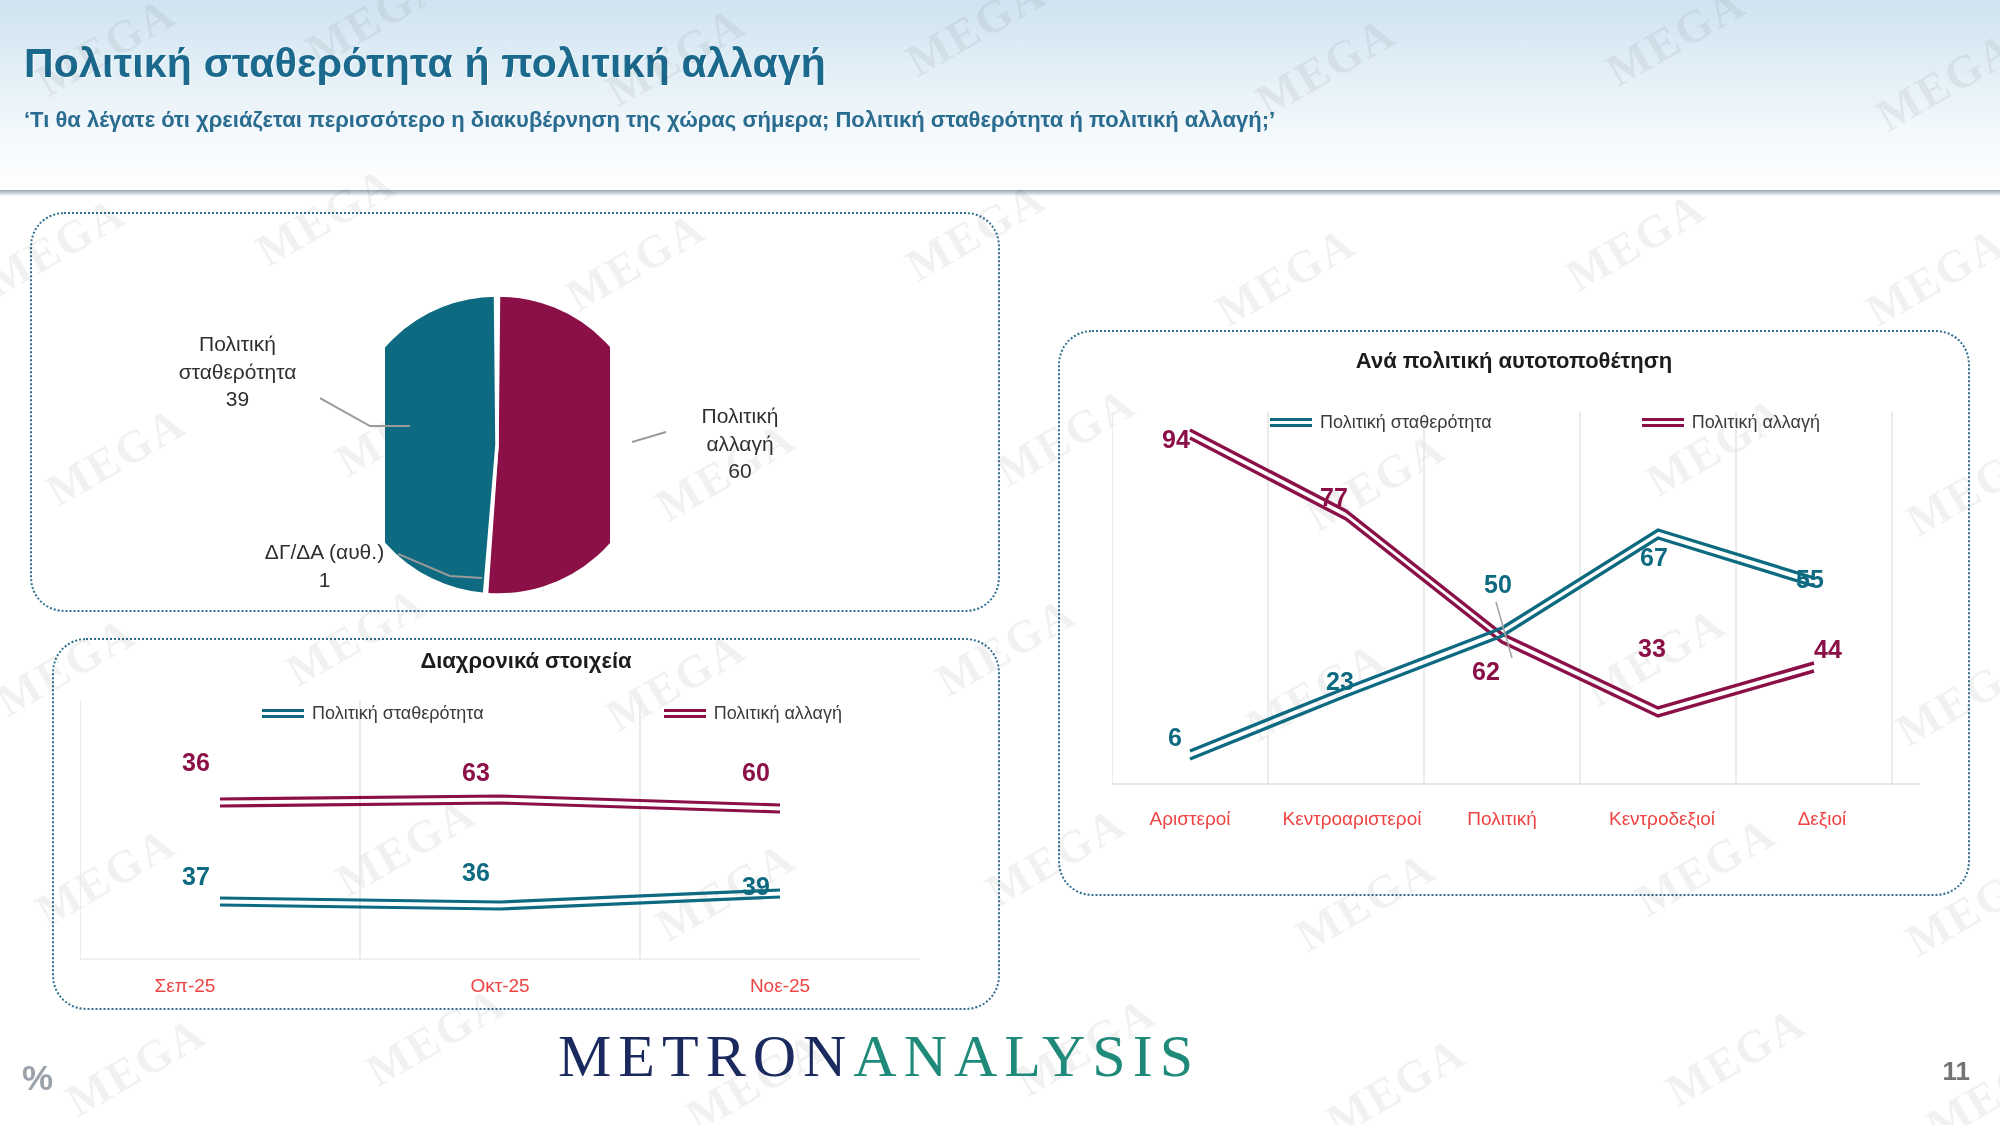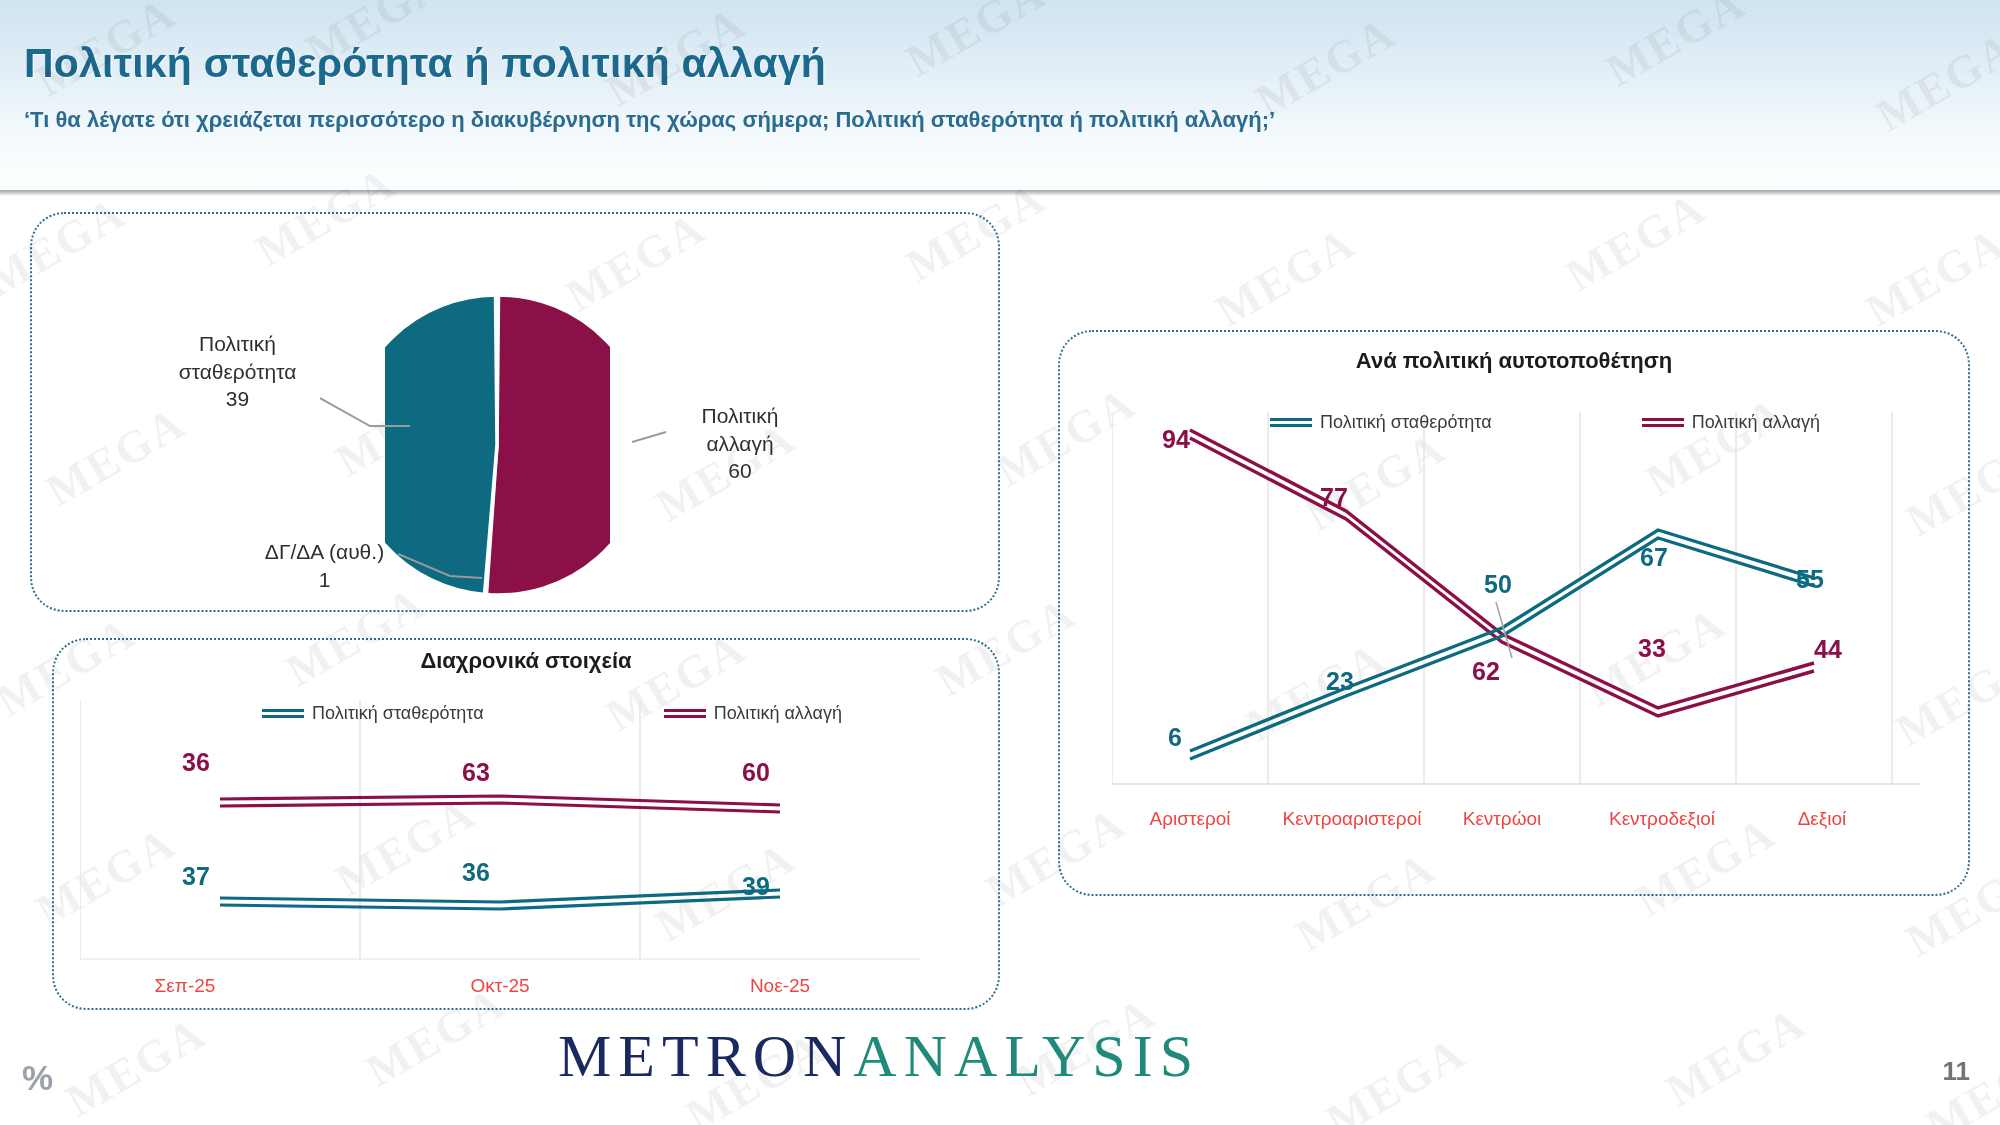--- a/index.html
+++ b/index.html
@@ -391,21 +391,21 @@
 <div class="dl mag big" style="left:1814px; top:635px;">44</div>
 
 <div class="dl teal big" style="left:1168px; top:723px;">6</div>
 <div class="dl teal big" style="left:1326px; top:667px;">23</div>
 <div class="dl teal big" style="left:1484px; top:570px;">50</div>
 <div class="dl teal big" style="left:1640px; top:521px;margin-top:22px;">67</div>
 <div class="dl teal big" style="left:1796px; top:565px;">55</div>
 
 <div class="xlab" style="left:1120px; top:808px; width:140px;">Αριστεροί</div>
 <div class="xlab" style="left:1252px; top:808px; width:200px;">Κεντροαριστεροί</div>
-<div class="xlab" style="left:1432px; top:808px; width:140px;">Κεντρώοι</div>
+<div class="xlab" style="left:1432px; top:808px; width:140px;">Πολιτική</div>
 <div class="xlab" style="left:1562px; top:808px; width:200px;">Κεντροδεξιοί</div>
 <div class="xlab" style="left:1752px; top:808px; width:140px;">Δεξιοί</div>
 
 <div class="footer-logo">
   <span class="fl-a">METRON</span><span class="fl-b">ANALYSIS</span>
 </div>
 <div class="pct">%</div>
 <div class="pageno">11</div>
 
 </body></html>

